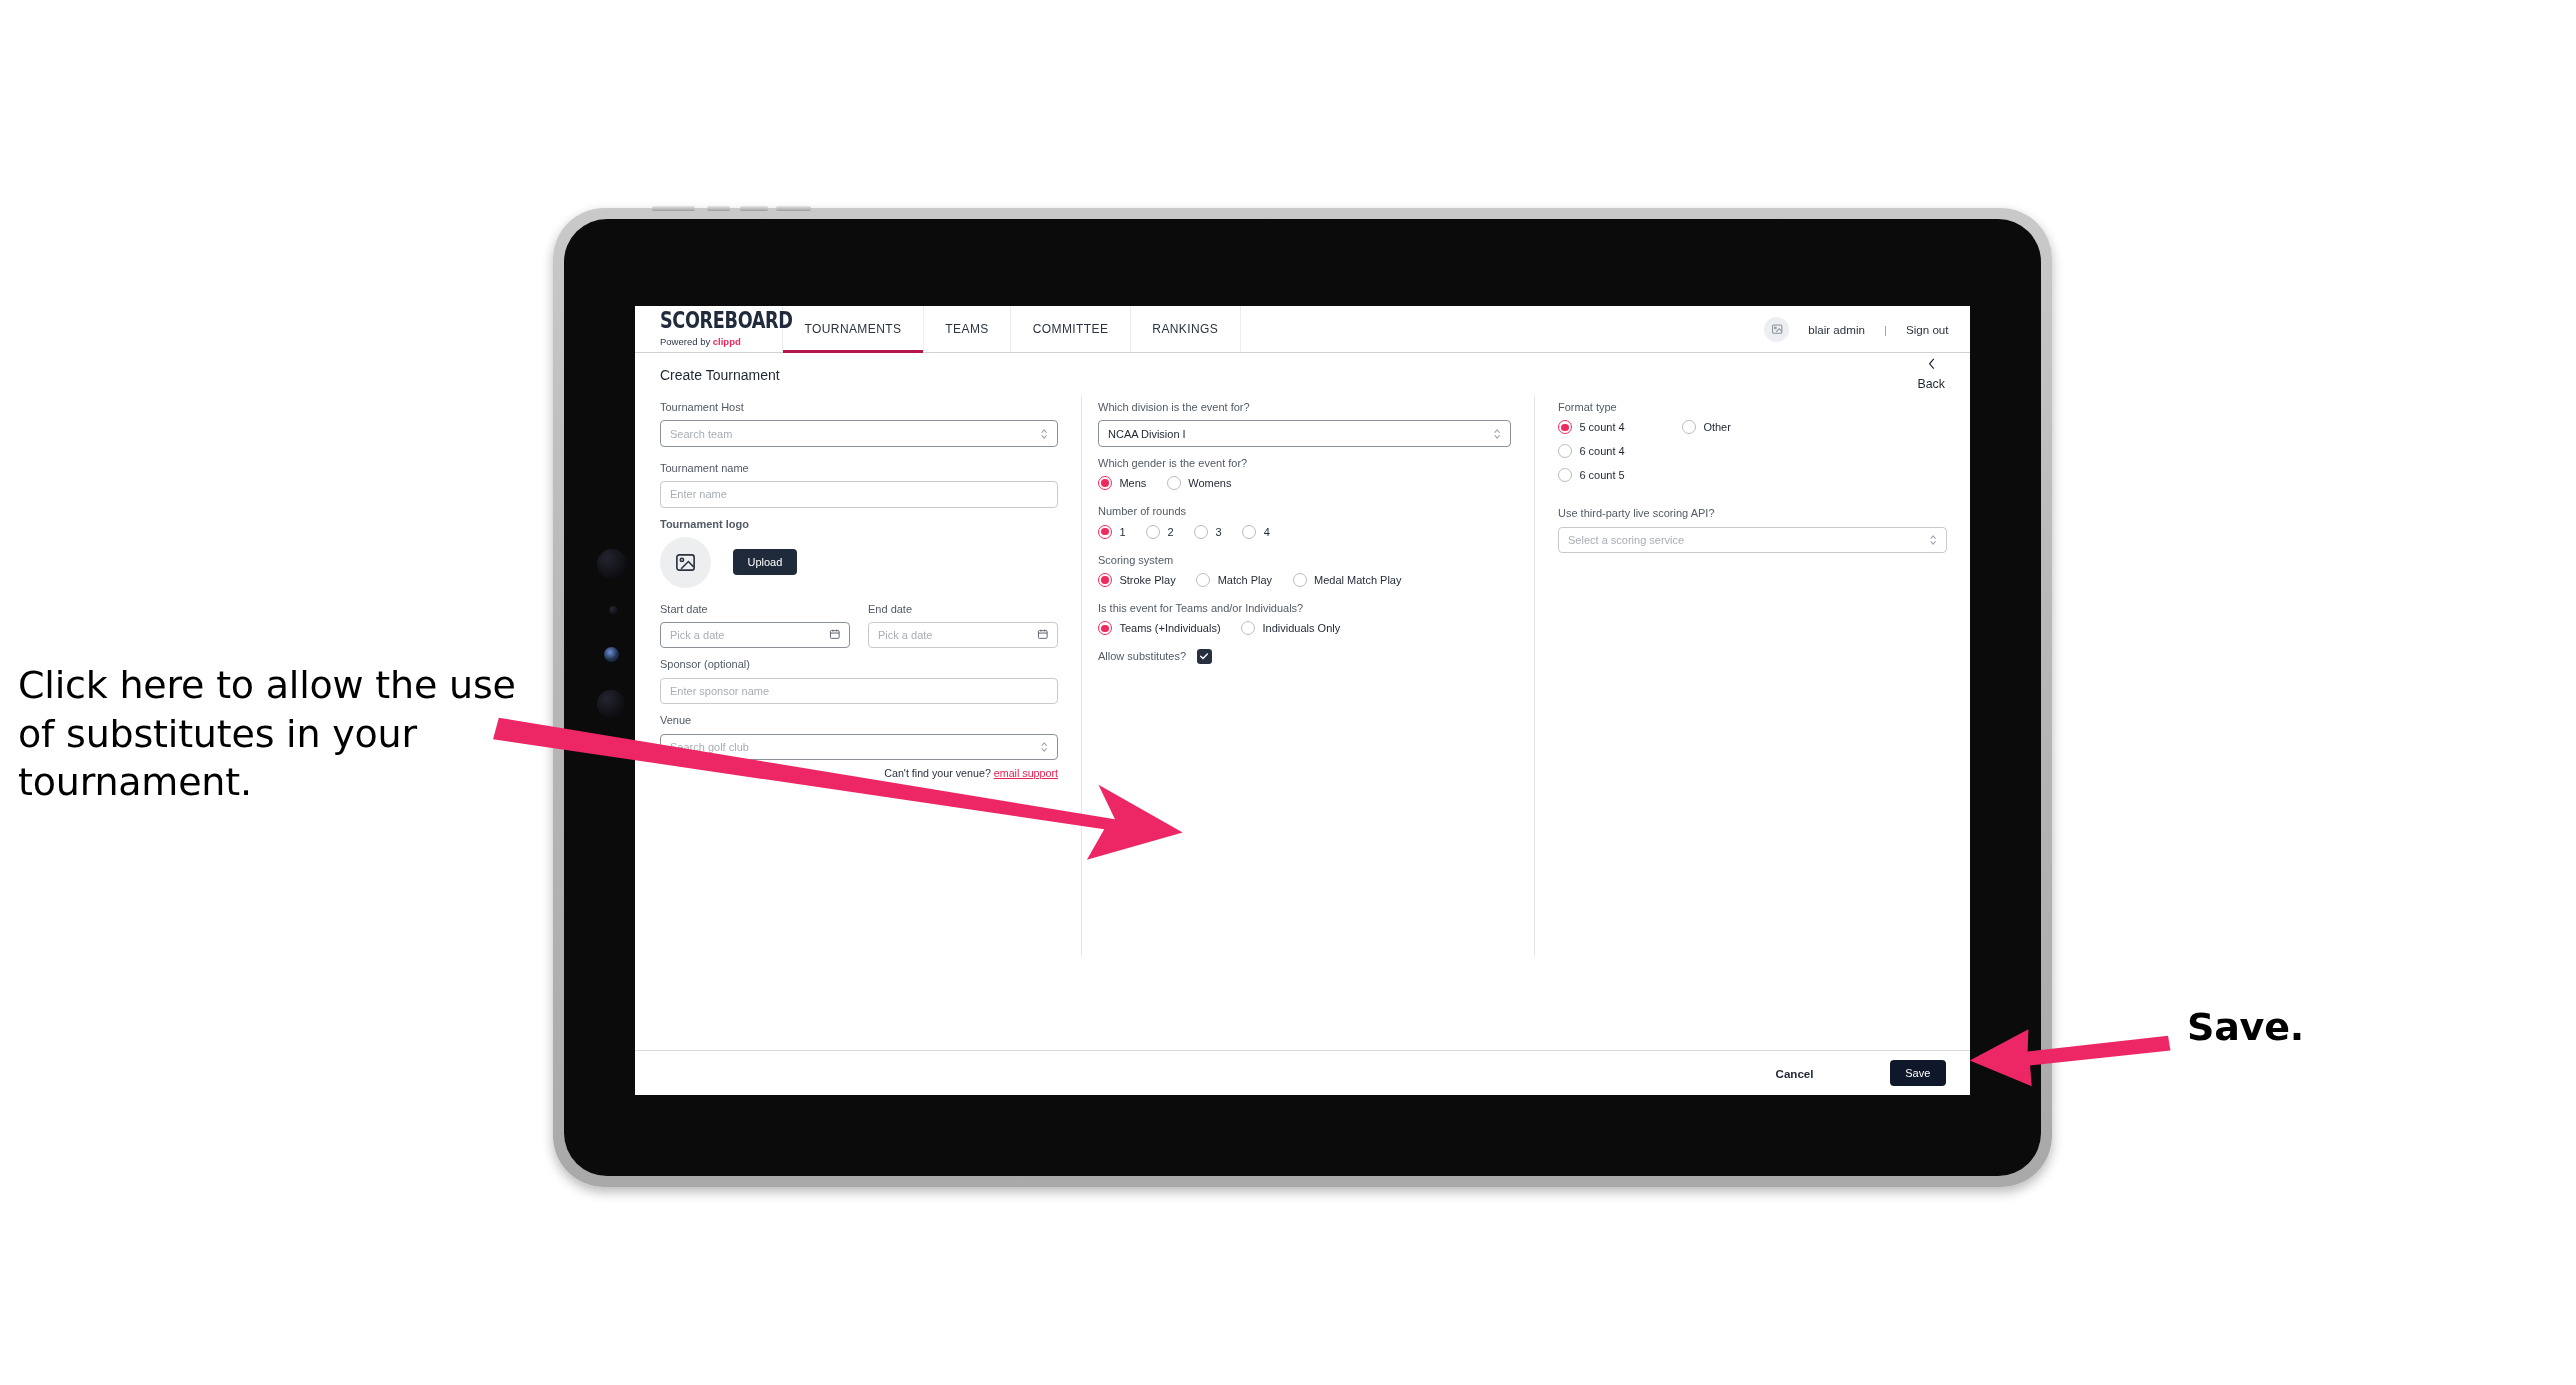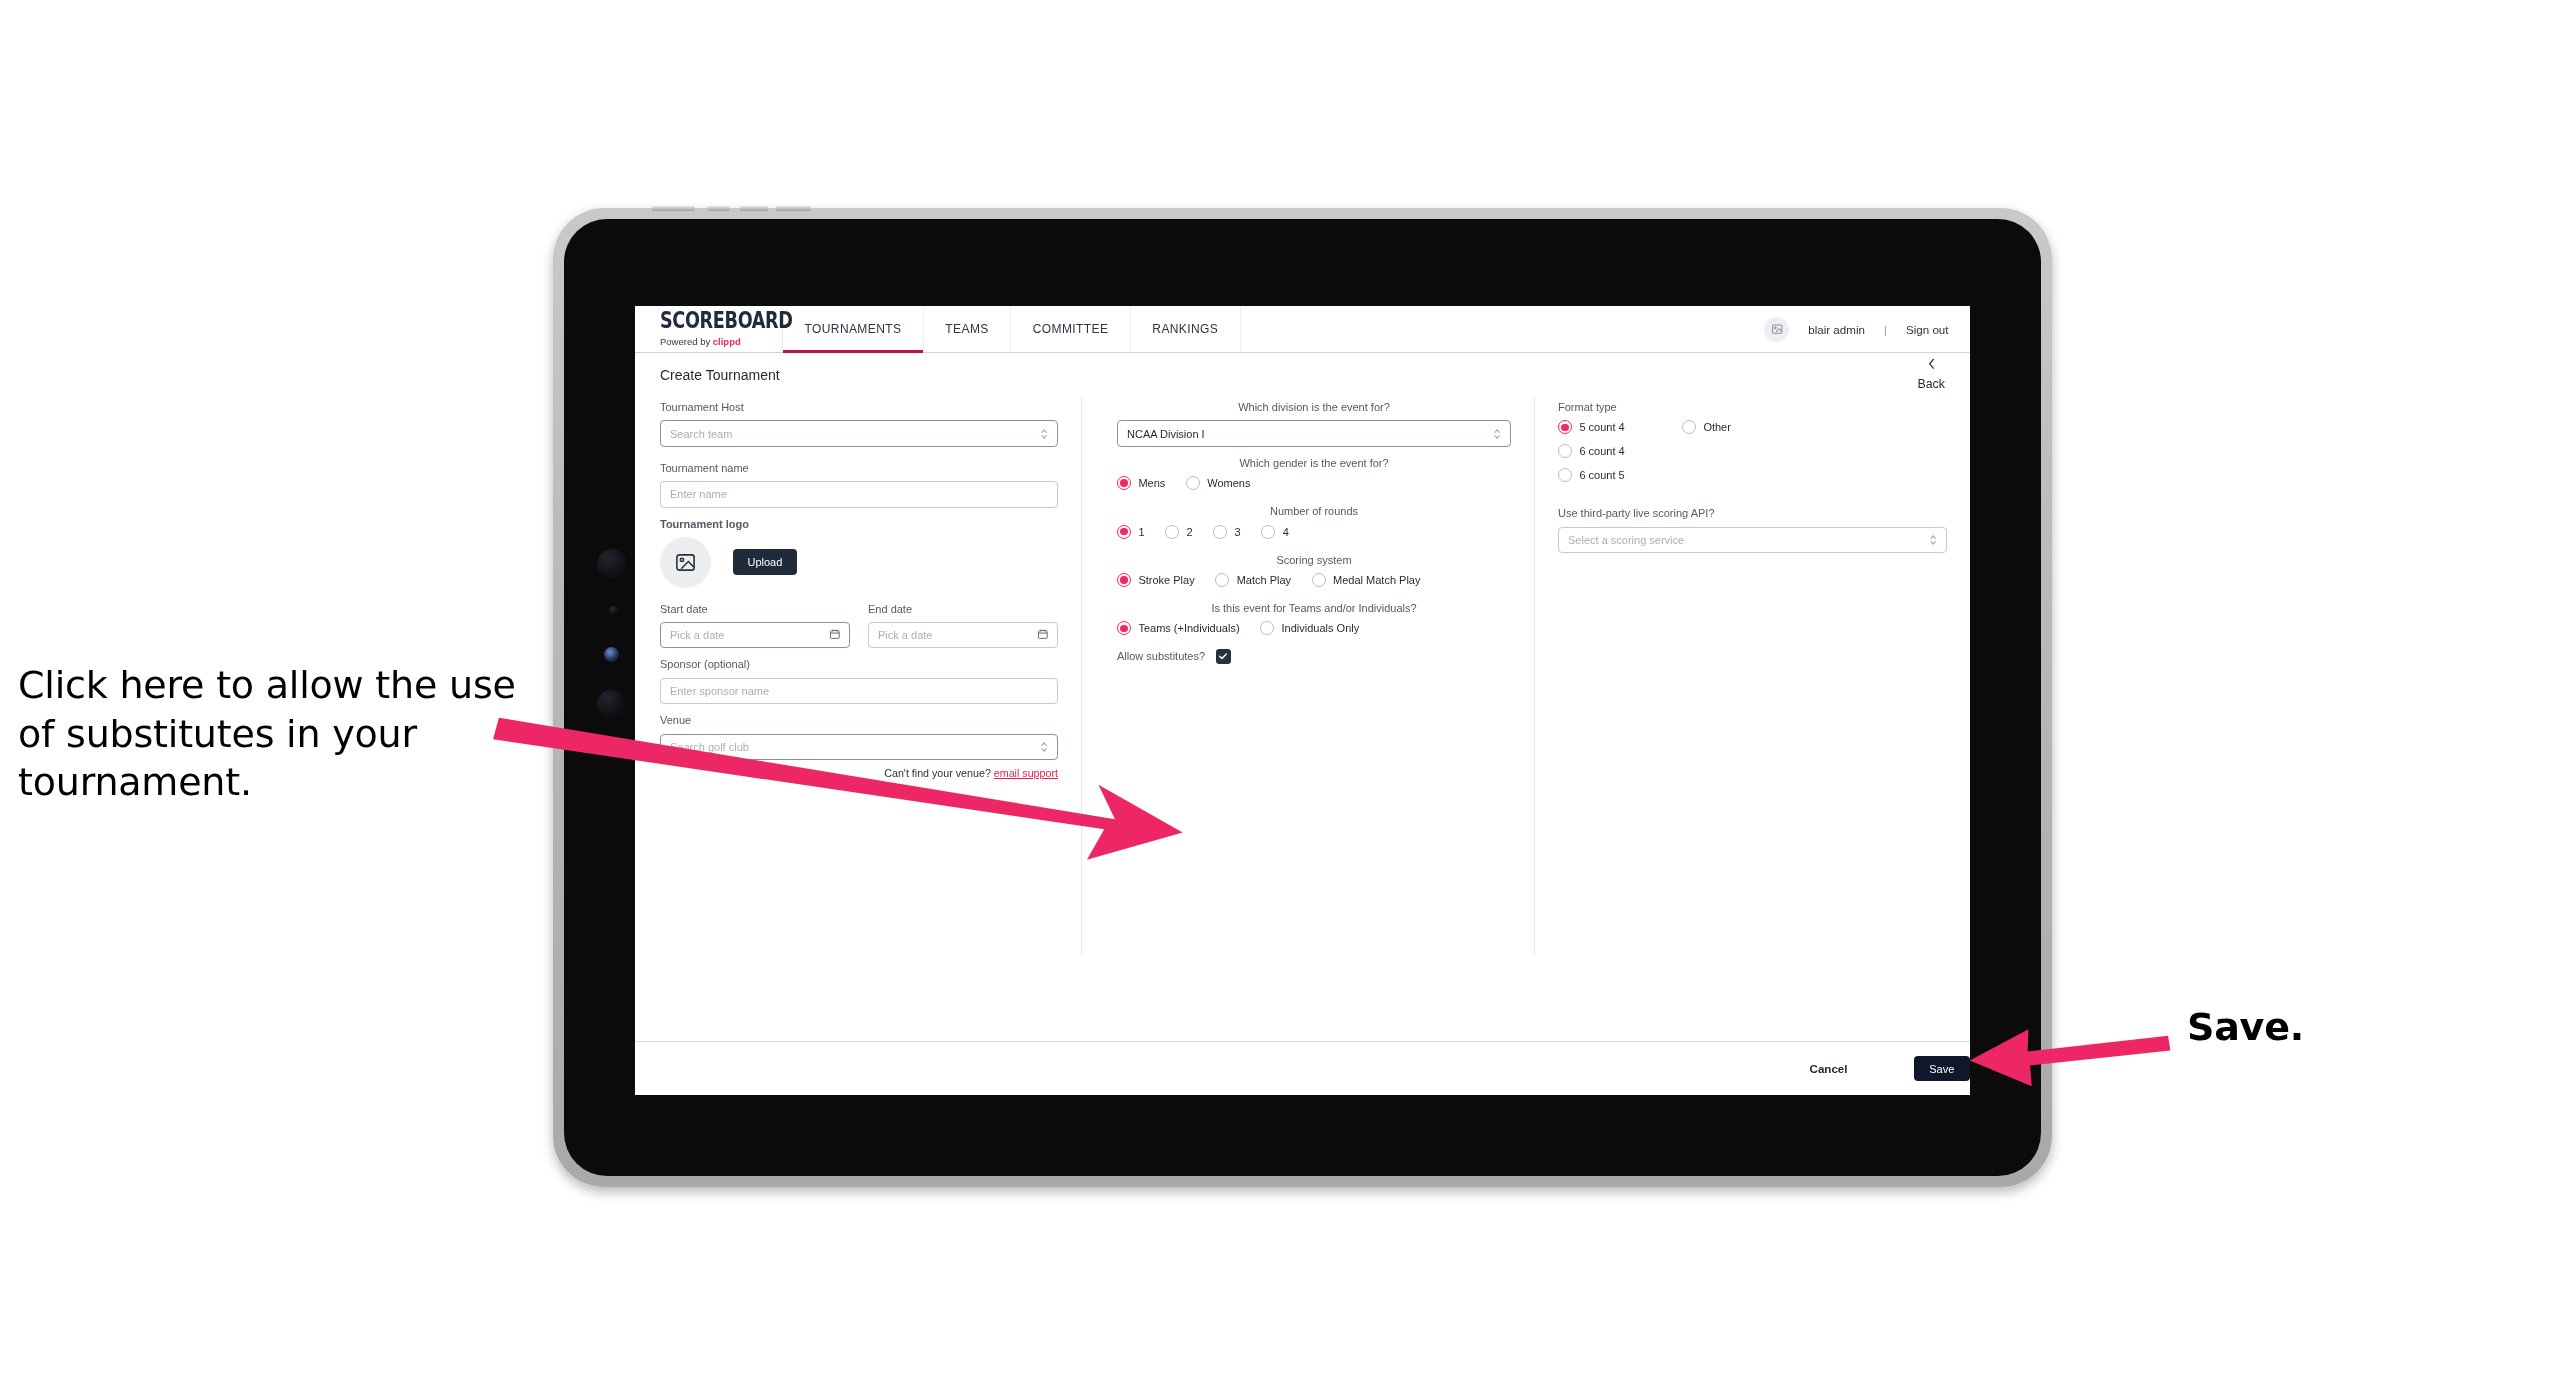--- a/index.html
+++ b/index.html
@@ -102,21 +102,21 @@
     font-size: 12.4px; color: #1f2733; cursor: pointer; flex-direction: column;
   }
 
   
   #formbody {
     display: flex; height: 560px; padding: 0 0 0 0;
     background: #fff;
   }
   .col { padding: 5px 23px 0 25px; position: relative; }
   .col1 { width: 446px; }
-  .col2 { width: 453px; border-left: 0.8px solid #e5e7ea; padding-left: 35px; text-align: center; }
+  .col2 { width: 453px; border-left: 0.8px solid #e5e7ea; padding-left: 16px; }
   .col3 { flex: 1; border-left: 0.8px solid #e5e7ea; padding-left: 23px; }
 
   .flabel { font-size: 11px; color: #525a66; margin: 0 0 7.4px 0; }
   .flabel.tight { margin-bottom: 7px; font-weight: bold; }
   .gap { height: 15px; }
   .gap-s { height: 10px; }
 
   .input {
     height: 26.4px; border: 0.8px solid #8a9099; border-radius: 4.1px;
     display: flex; align-items: center; padding: 0 9px;
@@ -170,24 +170,24 @@
   #format-grid .left { width: 124px; }
 
   .chk-row { display: flex; align-items: center; gap: 10.7px; margin-top: 3.3px; }
   .chk {
     width: 15px; height: 15px; border-radius: 3.3px; background: #26303f;
     display: flex; align-items: center; justify-content: center; cursor: pointer;
   }
 
   
   #appfooter {
-    position: absolute; left: 0; right: 0; bottom: 0; height: 54px;
+    position: absolute; left: 0; right: 0; bottom: 0; height: 45px;
     border-top: 0.8px solid #d7dадd; border-top: 0.8px solid #d7dade;
     background: #fff; display: flex; align-items: center;
-    justify-content: flex-end; gap: 18px; 
+    justify-content: flex-end; gap: 28px; padding-right: 24px;
   }
   #cancel-btn { font-size: 11.6px; color: #1f2733; cursor: pointer; font-weight: 600; }
   #save-btn {
     background: #0f172a; color: #fff; font-size: 11px; font-weight: 400;
     padding: 6.6px 15.7px; border-radius: 4.1px; cursor: pointer; margin-left: 48px;
   }
 
   
   .anno {
     position: absolute; color: #000;

